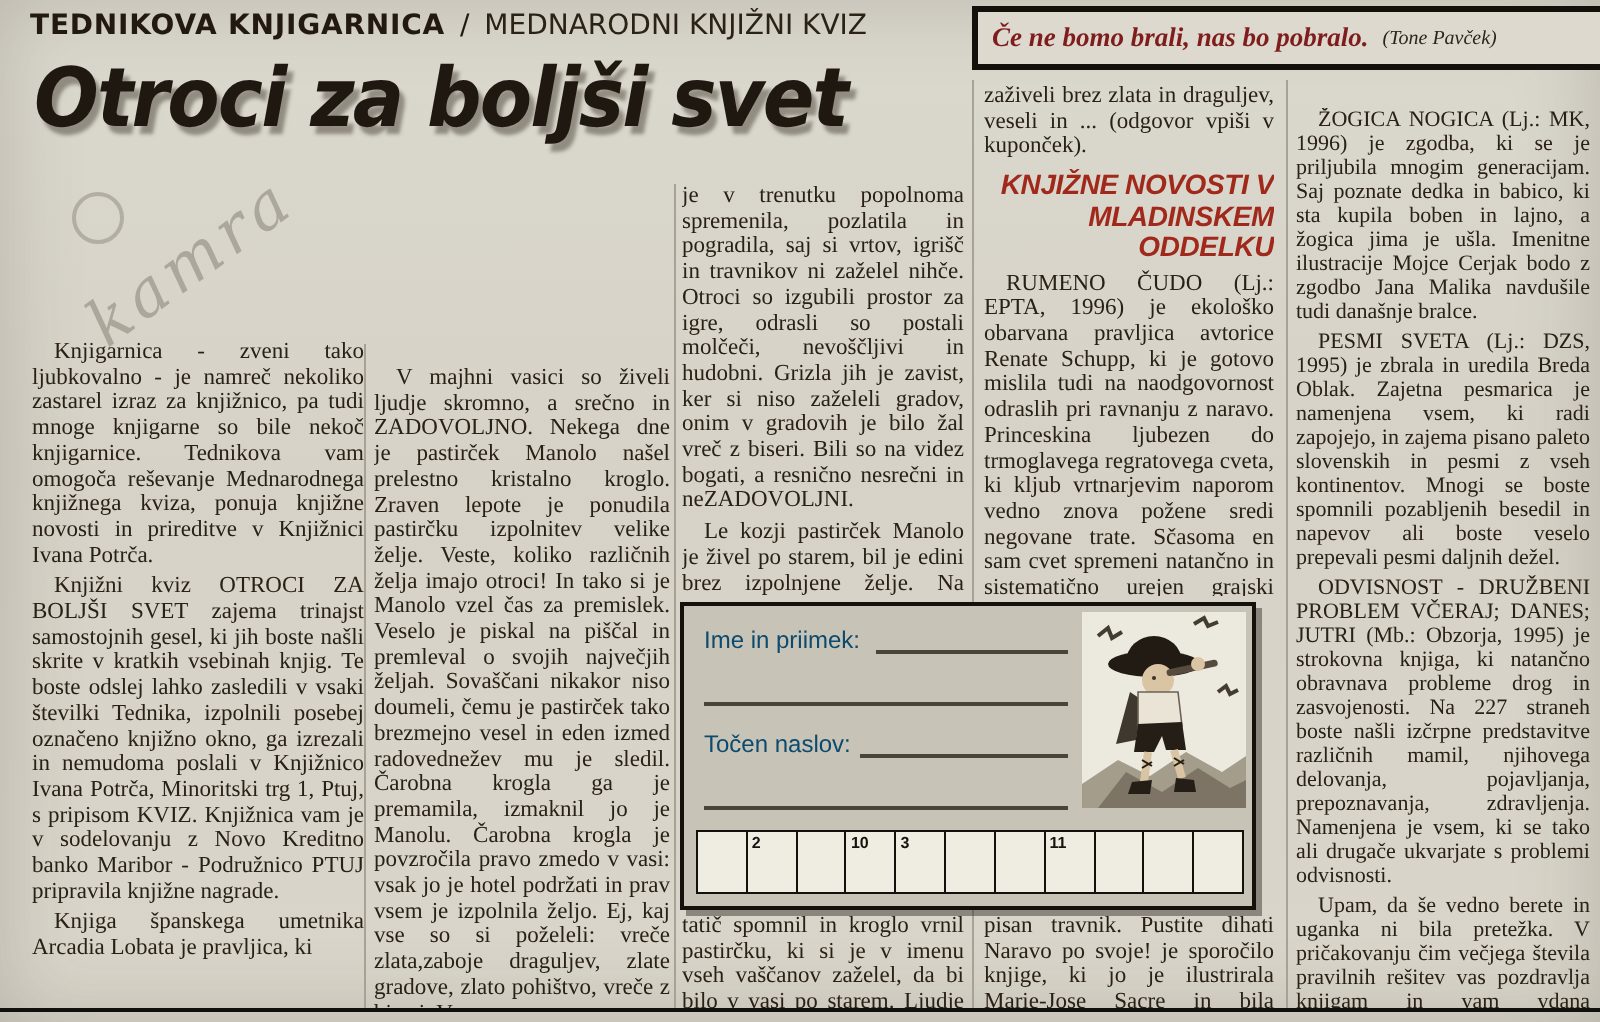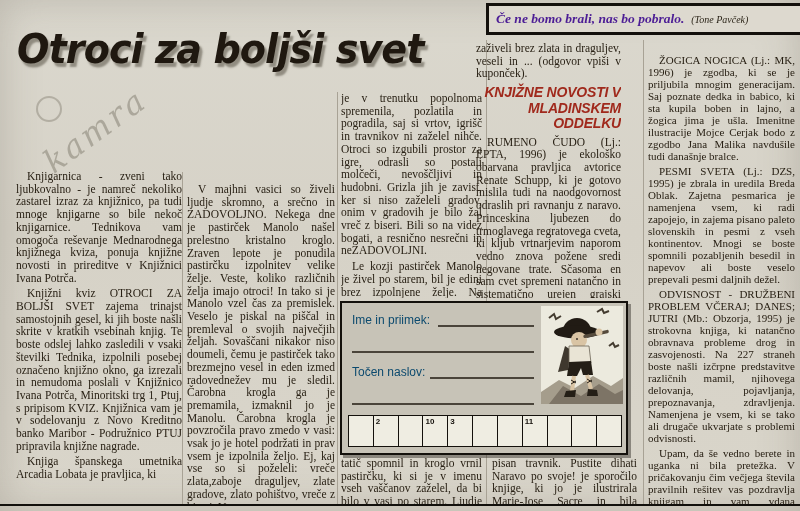--- a/index.html
+++ b/index.html
@@ -25,29 +25,29 @@
   .lead{position:absolute;left:19px;top:97px;width:318px;font-weight:bold;
         font-size:12.5px;line-height:16.8px;text-align:justify;color:#1e170e;}
   .col{position:absolute;font-size:11.5px;line-height:12.7px;text-align:justify;
        color:#292115;overflow:hidden;}
   .col p{margin:0 0 3px;}
   .col p.ind{text-indent:11px;}
   #col1{left:16px;top:170px;width:166px;height:336px;}
   #col2{left:187px;top:183px;width:148px;height:323px;}
   #col3{left:341px;top:92px;width:141px;height:206px;}
   #col3b{left:341px;top:457px;width:141px;height:48px;}
-  #col4{left:476px;top:42px;width:145px;height:256px;}
+  #col4{left:492px;top:42px;width:145px;height:256px;}
   #col4b{left:492px;top:457px;width:145px;height:48px;}
   #col5{left:648px;top:54px;width:147px;height:452px;font-size:11px;line-height:12px;}
   .red-head{font-family:"Liberation Sans",sans-serif;font-weight:bold;font-style:italic;
             font-size:14px;line-height:15.5px;color:var(--accent-red,#a0291c);
             letter-spacing:-0.2px;margin:5px 0 4px;text-align:right;}
   .quote{position:absolute;left:486px;top:3px;width:300px;height:26px;border:3px solid #13100c;
          background:#ddd9cf;display:flex;align-items:center;padding:0 7px;white-space:nowrap;z-index:3;}
-  .quote .qt{font-weight:bold;font-style:italic;font-size:13.5px;color:#4c1d95;}
+  .quote .qt{font-weight:bold;font-style:italic;font-size:13.5px;color:#7f1d1d;}
   .quote .qa{font-style:italic;font-size:10px;color:#2c2519;margin-left:7px;}
   .vline{position:absolute;width:1px;background:#a8a295;}
   #v12{left:182px;top:172px;height:332px;}
   #v23{left:337px;top:92px;height:412px;}
   #v34{left:486px;top:40px;height:464px;}
   #v45{left:643px;top:40px;height:464px;}
   .hrule{position:absolute;left:0;top:504px;width:100%;height:2px;background:#12100c;}
   .coupon{position:absolute;left:340px;top:301px;width:284px;height:150px;background:#c7c3b7;
           border:2px solid #14110c;box-shadow:3px 3px 0 rgba(45,41,34,0.45);z-index:5;}
   .coupon .illu{position:absolute;right:3px;top:3px;width:82px;height:98px;background:#eceade;}
@@ -65,20 +65,25 @@
   .cell{flex:1;border-right:1px solid #14110c;position:relative;background:#efede2;}
   .cell:last-child{border-right:none;}
   .cnum{position:absolute;left:2px;top:1px;font-family:"Liberation Sans",sans-serif;
         font-weight:bold;font-size:8px;color:#16120d;}
 </style>
 </head>
 <body>
 
 <div id="page">
 
+  <div class="kicker">
+    <span class="brand">TEDNIKOVA KNJIGARNICA</span>
+    <span class="sep">/</span>
+    <span class="section">MEDNARODNI KNJIŽNI KVIZ</span>
+  </div>
 
   <div class="quote">
     <span class="qt">Če ne bomo brali, nas bo pobralo.</span>
     <span class="qa">(Tone Pavček)</span>
   </div>
 
   <div class="headline">Otroci za boljši svet</div>
   <div class="wm">kamra</div>
   <div class="wm-circle"></div>
 

